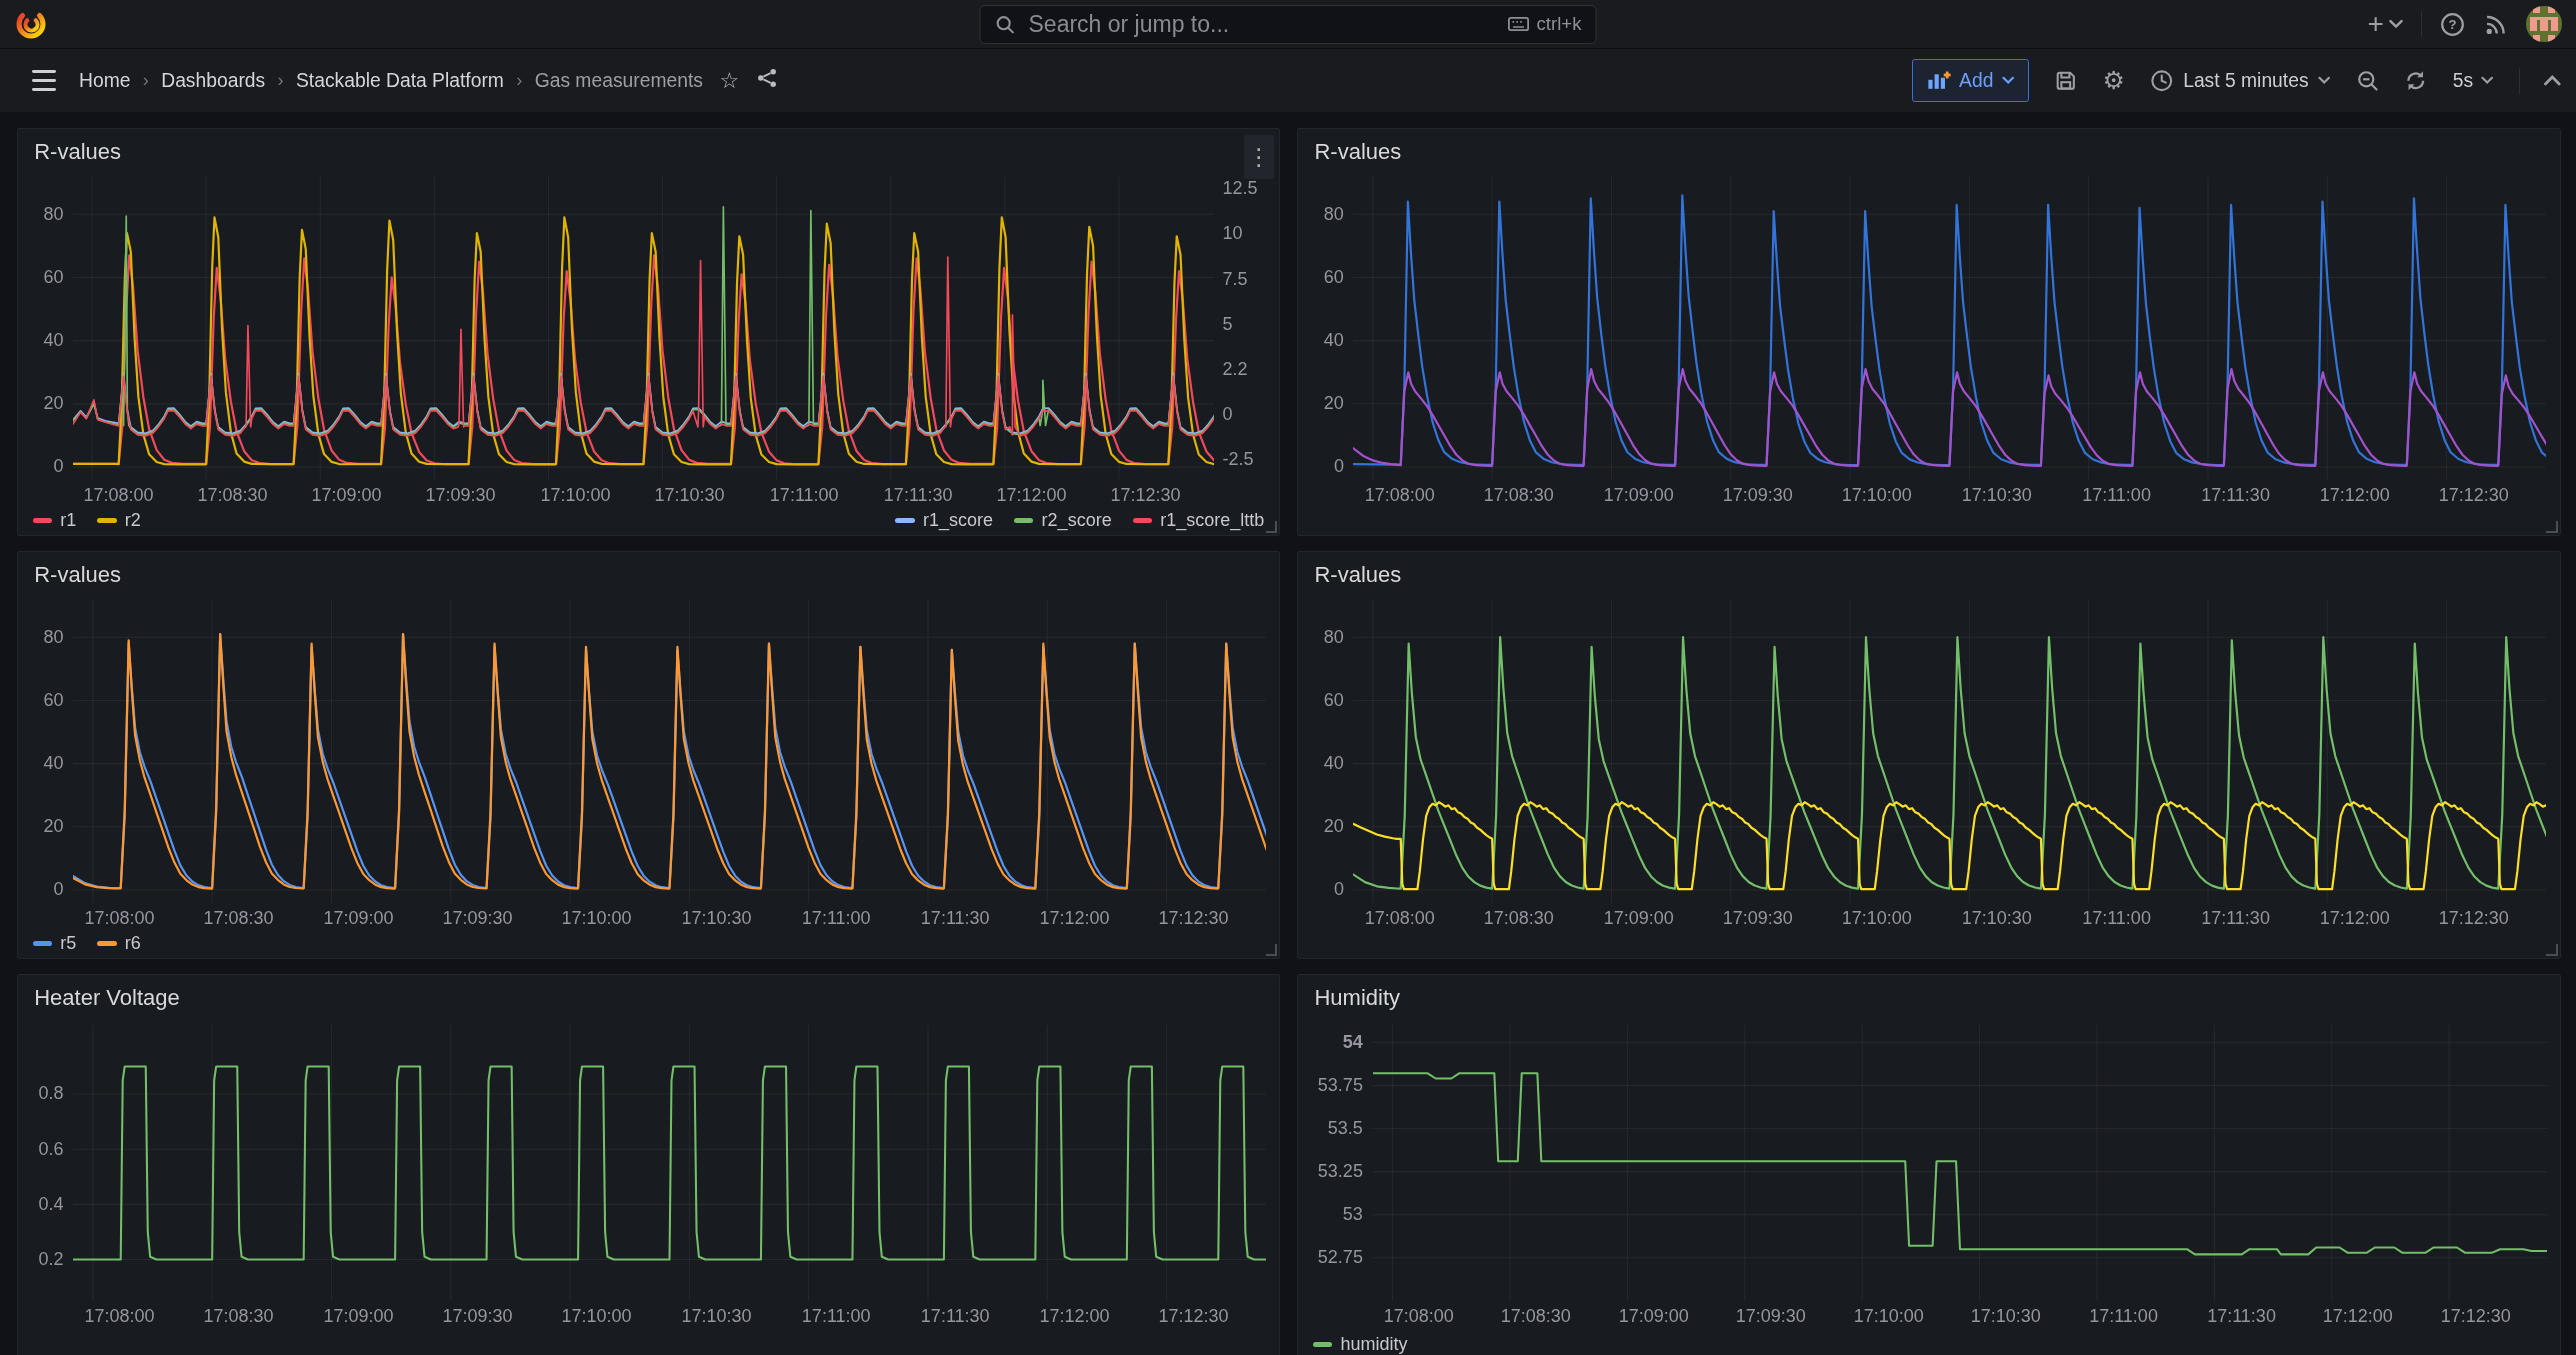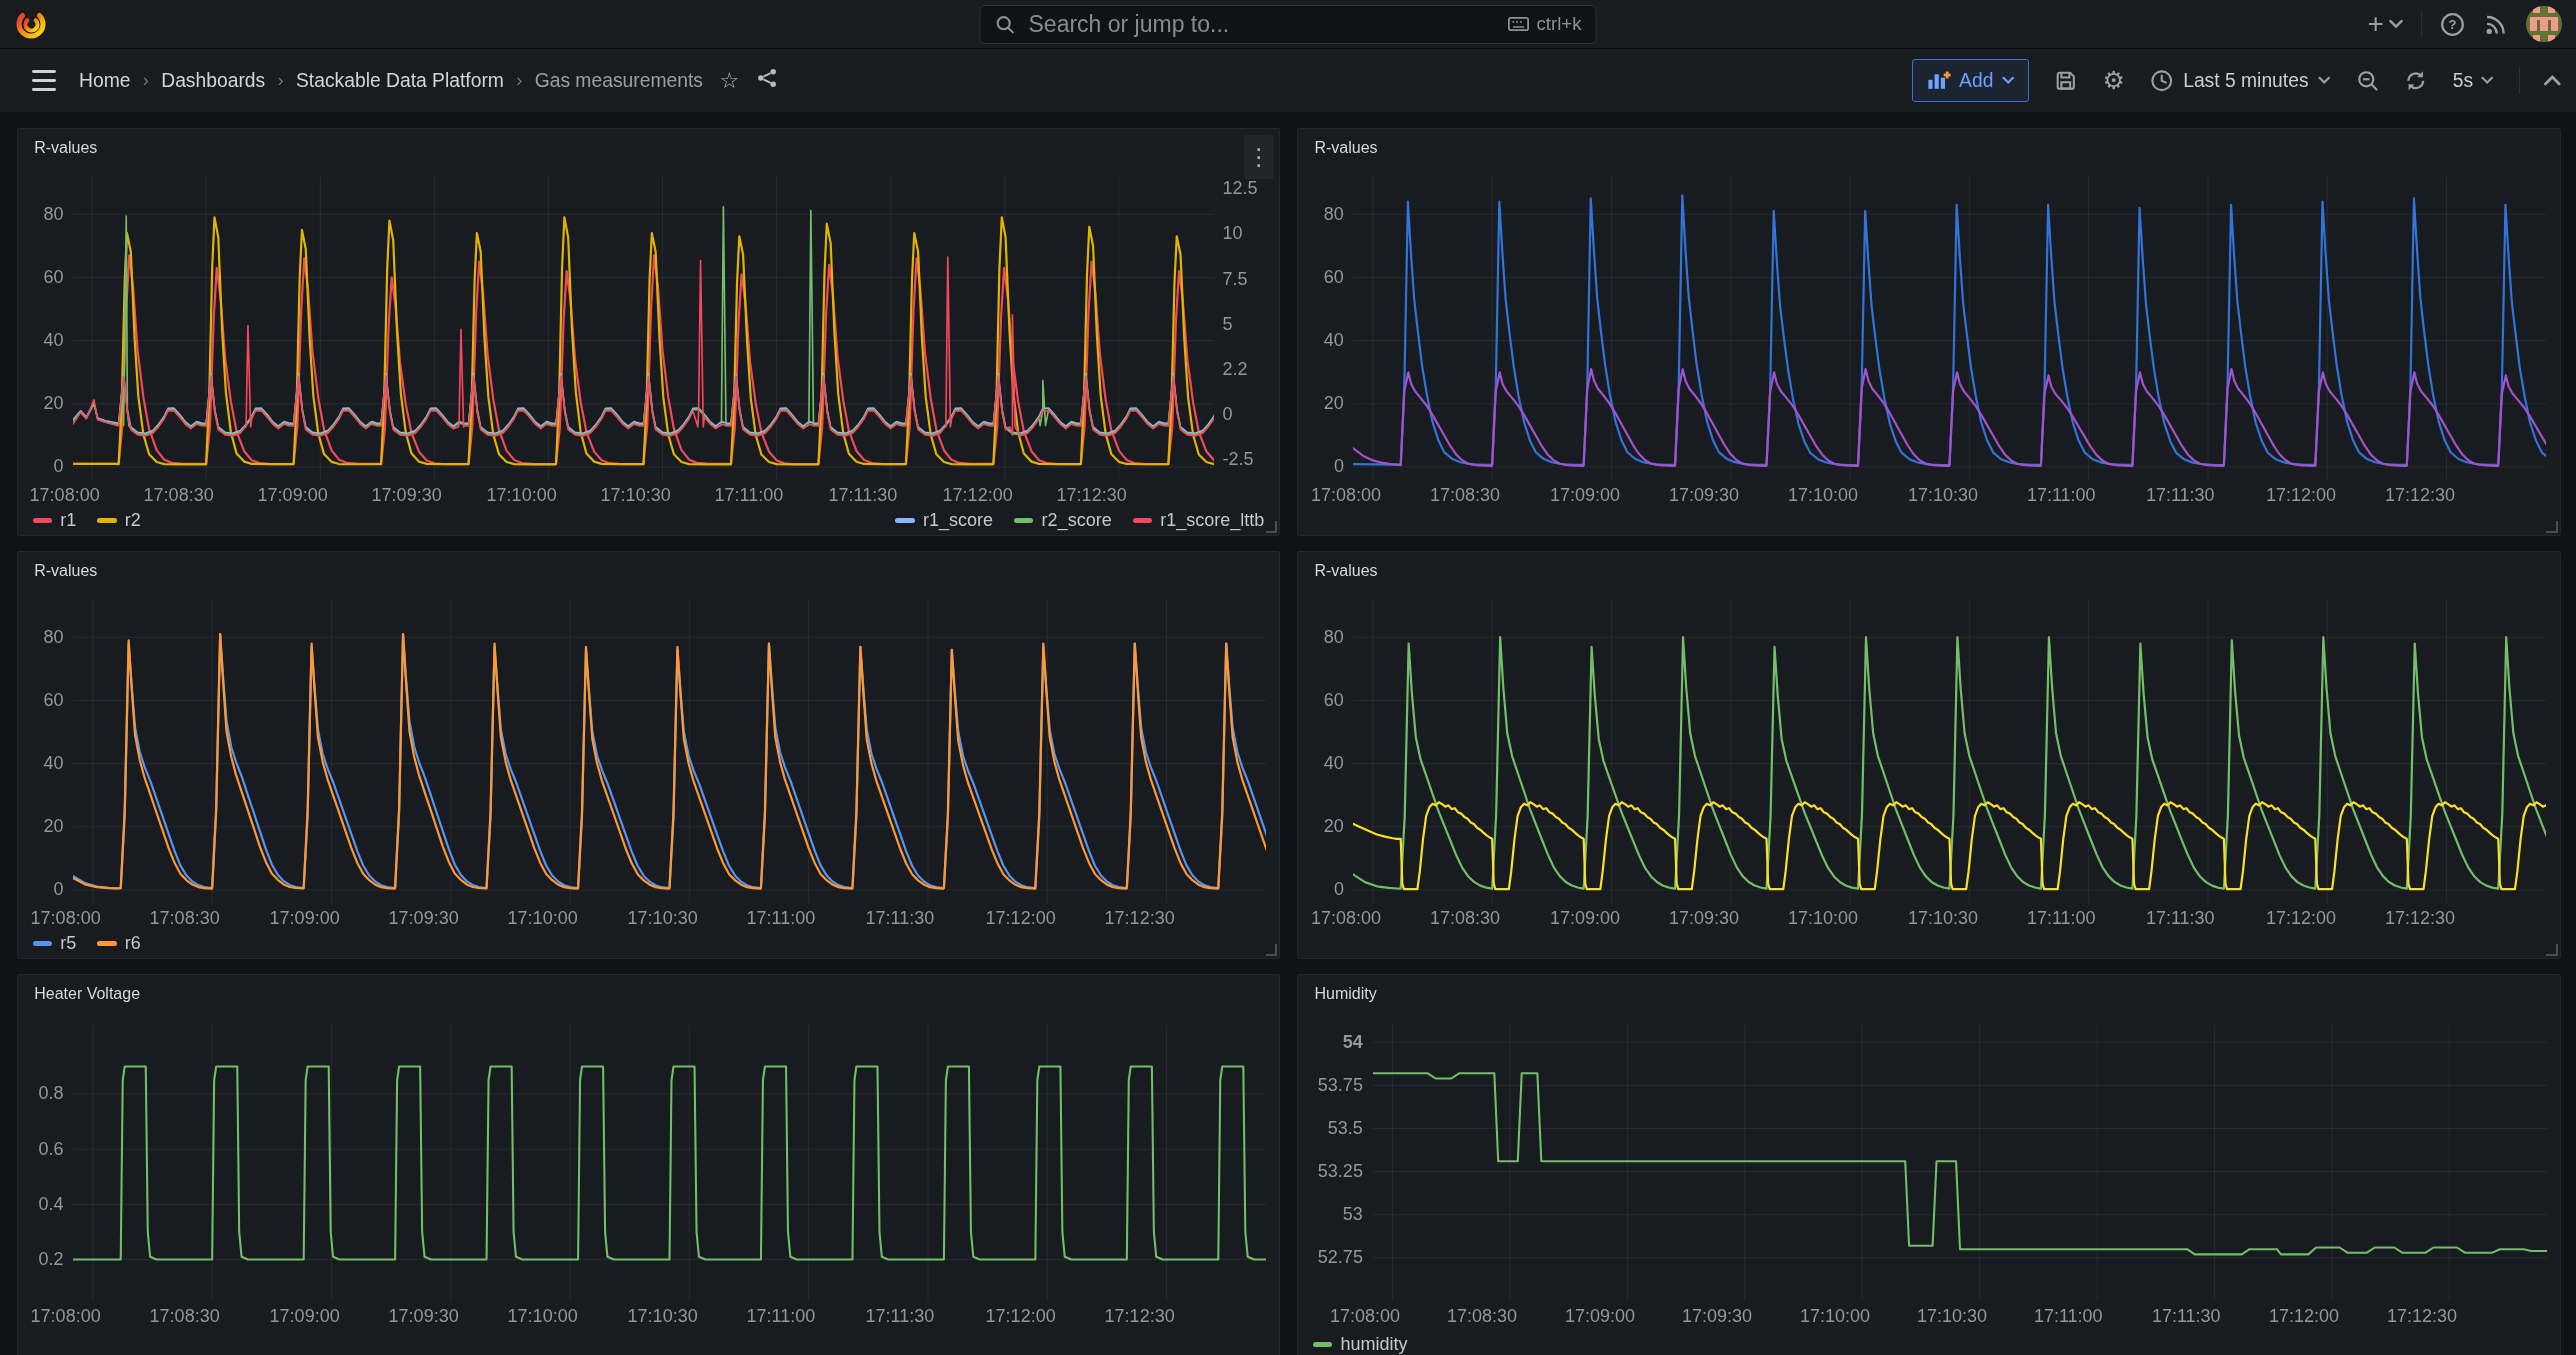--- a/index.html
+++ b/index.html
@@ -33,26 +33,26 @@
   #nav-right{position:absolute;right:15px;display:flex;align-items:center;gap:25px;height:63px;}
   #add-btn{display:flex;align-items:center;gap:8.3px;height:41px;padding:0 14px;border:1.4px solid #3871dc;border-radius:2.8px;
     background:rgba(56,113,220,0.10);cursor:pointer;}
   #add-btn .add-label{color:#6e9fff;font-size:19.3px;font-weight:500;}
   .nav-text{color:#cdced3;font-size:19.3px;}
   .chev{display:inline-block;}
   
   #panels{position:absolute;left:16.6px;top:128px;width:2544px;display:grid;grid-template-columns:1fr 1fr;
     grid-template-rows:408px 408px 408px;gap:15px 16.6px;}
   .panel{position:relative;background:#181b1f;border:0.7px solid #23262c;border-radius:2.1px;box-sizing:border-box;overflow:hidden;}
-  .panel-title{position:absolute;left:16.6px;top:9.7px;font-size:16px;font-weight:500;color:#d8d9da;cursor:pointer;}
+  .panel-title{position:absolute;left:16.6px;top:9.7px;font-size:22px;font-weight:500;color:#d8d9da;cursor:pointer;}
   .kebab{position:absolute;right:5.5px;top:5.5px;width:30px;height:44px;background:#22252b;border-radius:2.8px;color:#aeb0b5;
     font-size:23.5px;display:flex;align-items:center;justify-content:center;cursor:pointer;}
   .ytick{position:absolute;font-size:18px;color:#9596a0;text-align:right;}
   .ytick.right{text-align:left;}
-  .xtick{position:absolute;font-size:18px;color:#9596a0;width:124px;text-align:left;}
+  .xtick{position:absolute;font-size:18px;color:#9596a0;width:124px;text-align:right;}
   .legend{position:absolute;left:15px;right:15px;display:flex;justify-content:space-between;}
   .legend-group{display:flex;gap:21px;}
   .legend-item{display:flex;align-items:center;gap:8.3px;cursor:pointer;}
   .legend-swatch{width:19.3px;height:5.5px;border-radius:2.8px;}
   .legend-label{font-size:18px;color:#c8c9d0;}
   .resize-corner{position:absolute;right:2.1px;bottom:2.1px;width:9.7px;height:9.7px;border-right:2.1px solid #4a4e56;
     border-bottom:2.1px solid #4a4e56;cursor:nwse-resize;}
   svg.chart{position:absolute;overflow:hidden;}
 </style>
 </head>

